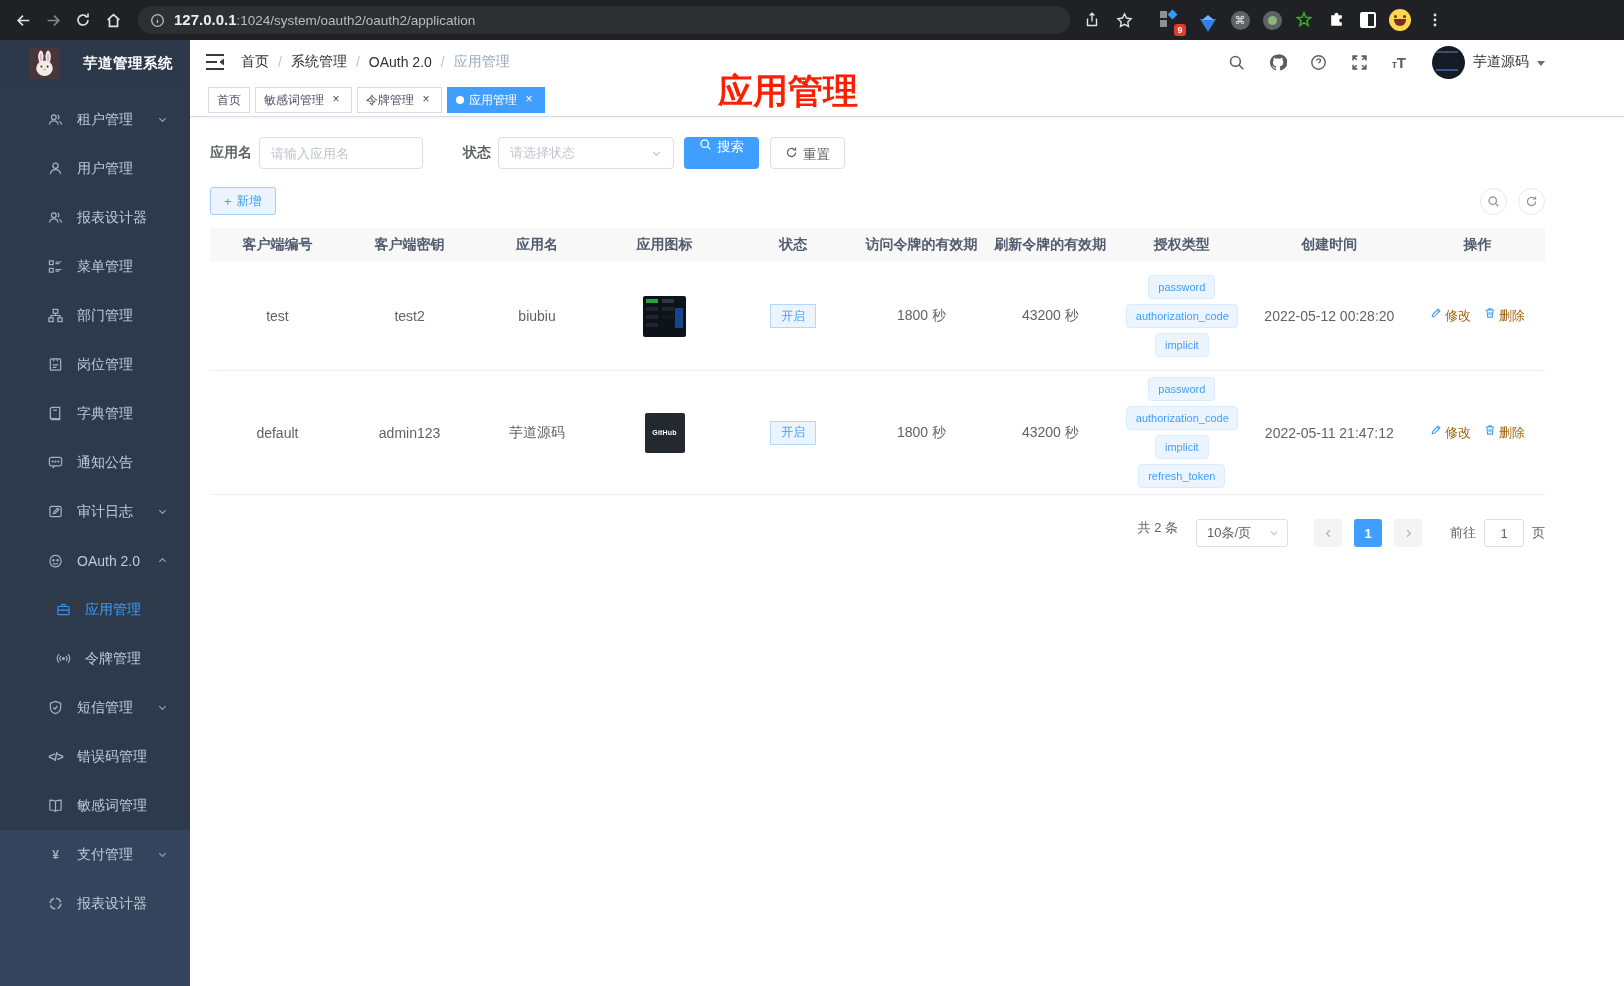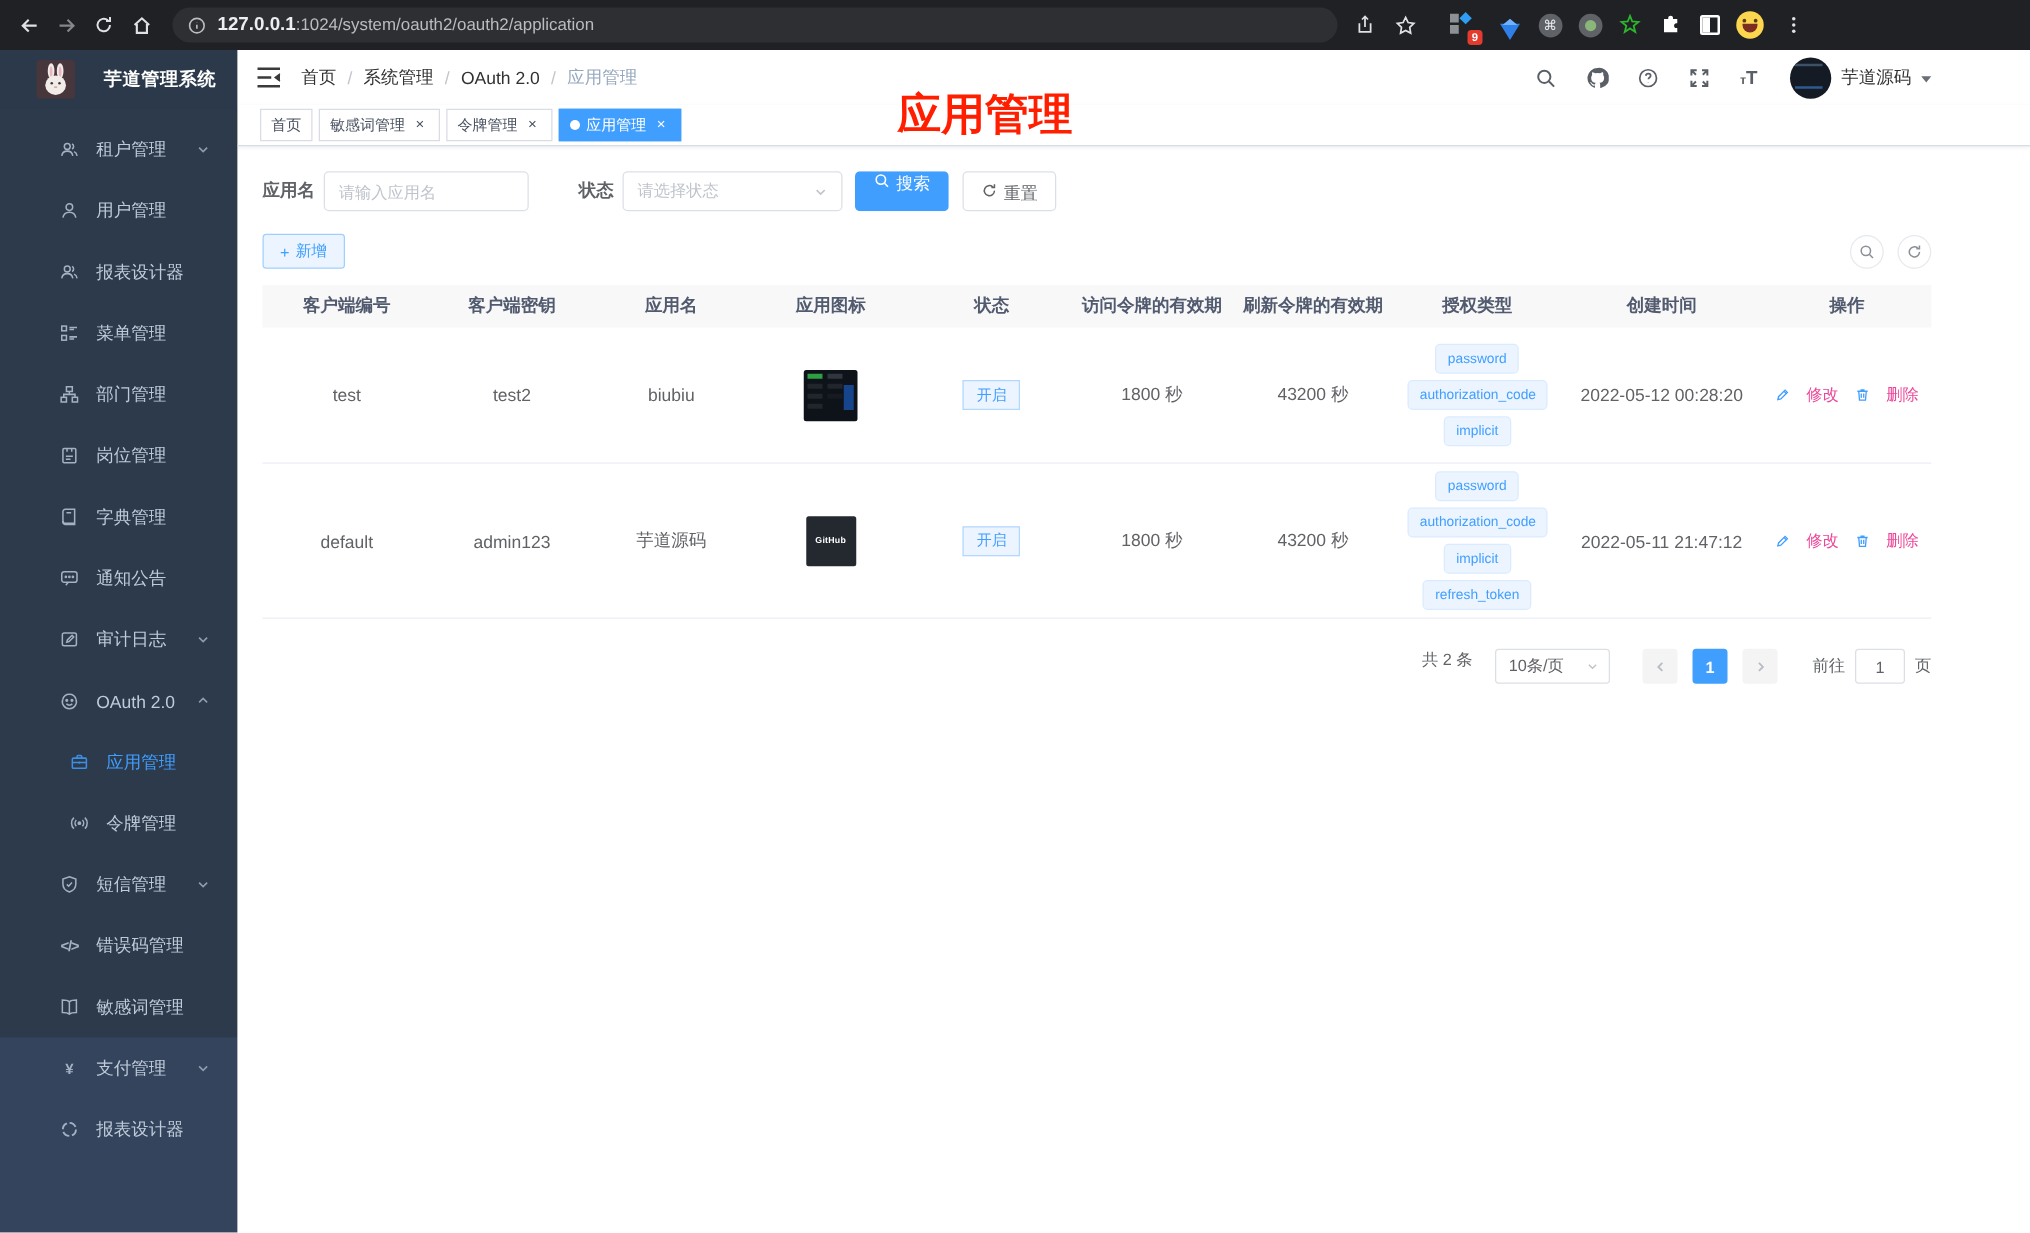--- a/index.html
+++ b/index.html
@@ -109,21 +109,21 @@
   .cell { text-align:center; display:flex; flex-direction:column; align-items:center; justify-content:center; }
   .c1{width:10.1%}.c2{width:9.7%}.c3{width:9.4%}.c4{width:9.7%}.c5{width:9.6%}
   .c6{width:9.6%}.c7{width:9.7%}.c8{width:10.0%}.c9{width:12.1%}.c10{width:10.1%}
   .thumb1 { width:43px; height:41px; background:#0e1319; border-radius:2px; position:relative; overflow:hidden; }
   .thumb1:before { content:""; position:absolute; left:3px; top:3px; width:12px; height:4px; background:#2ea043; box-shadow:16px 0 0 #30363d, 0 8px 0 #21262d, 16px 8px 0 #21262d, 0 16px 0 #21262d, 16px 16px 0 #161b22, 0 24px 0 #21262d; }
   .thumb1:after { content:""; position:absolute; right:3px; top:12px; width:8px; height:20px; background:#1f6feb; opacity:.55; }
   .thumb2 { width:40px; height:40px; background:#24292f; border-radius:2px; display:flex; align-items:center; justify-content:center; color:#fff; font-size:7px; font-weight:bold; letter-spacing:.2px; }
   .status-tag { display:inline-flex; align-items:center; height:24px; padding:0 10px; background:#ecf5ff; border:1px solid #b3d8ff; color:#409eff; font-size:12px; border-radius:0; }
   .gtag { display:inline-block; max-width:112px; overflow:hidden; white-space:nowrap; height:24px; line-height:22px; padding:0 9px; background:#ecf5ff; border:1px solid #d9ecff; color:#409eff; font-size:11px; border-radius:4px; margin:2.5px 0; }
   .acts { flex-direction:row !important; gap:13px; }
-  .alink { color:#ec4899; font-size:13px; display:inline-flex; align-items:center; gap:13px; cursor:pointer; }
+  .alink { color:#a16207; font-size:13px; display:inline-flex; align-items:flex-start; gap:3px; cursor:pointer; }
 
   
   .pager { margin-top:24px; display:flex; justify-content:flex-end; font-size:13px; color:#606266; }
   .pg-total { margin-right:18px; }
   .pg-size { width:92px; height:28px; border:1px solid #dcdfe6; border-radius:3px; display:flex; align-items:center; justify-content:space-between; padding:0 8px 0 10px; color:#606266; cursor:pointer; margin-right:20px; }
   .pg-btn { width:28px; height:28px; border-radius:3px; background:#f4f4f5; color:#b7bbc2; display:flex; align-items:center; justify-content:center; cursor:pointer; margin:0 6px; font-size:12px; }
   .pg-page { width:28px; height:28px; border-radius:3px; background:#409eff; color:#fff; display:flex; align-items:center; justify-content:center; font-weight:bold; cursor:pointer; margin:0 6px; }
   .pg-goto { margin-left:22px; display:flex; align-items:center; gap:8px; }
   .pg-input { width:40px; height:28px; border:1px solid #dcdfe6; border-radius:3px; text-align:center; font-size:13px; color:#606266; font-family:inherit; }
 </style>

